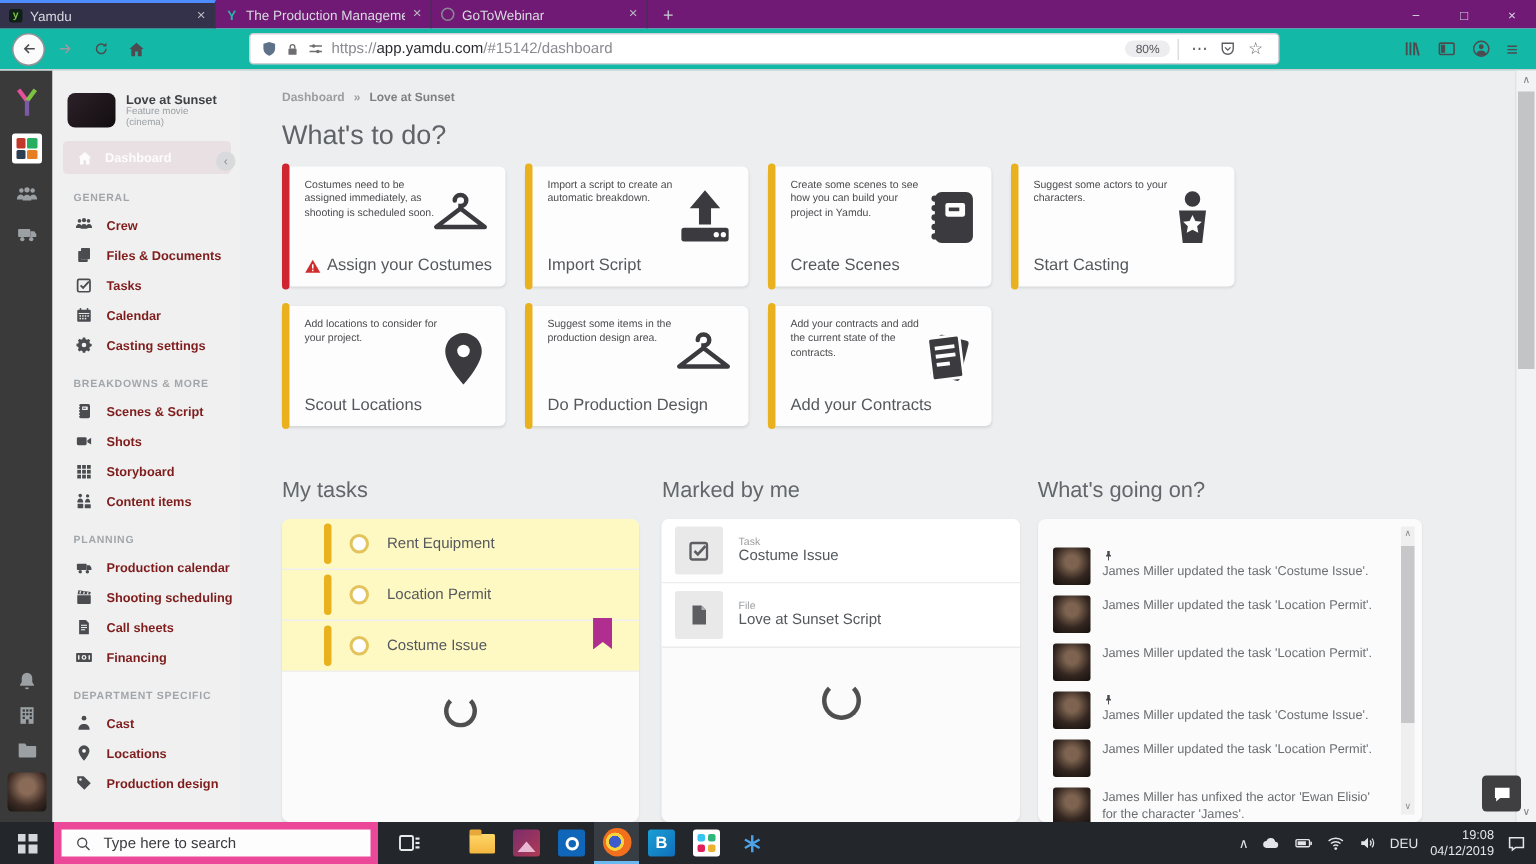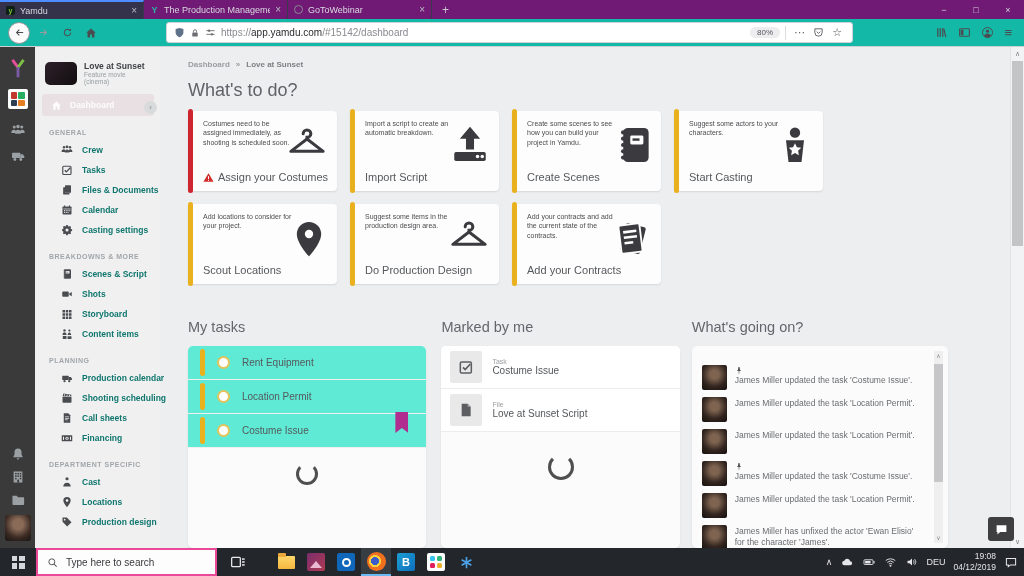--- a/index.html
+++ b/index.html
@@ -48,21 +48,21 @@
 
 .sidebar{position:absolute;left:35px;top:0;bottom:0;width:125px;background:#f0f0f0}
 .side-header{margin:14px 8px 0 10px;display:flex;gap:7px;align-items:center}
 .proj-thumb{width:32px;height:23px;border-radius:5px;background:linear-gradient(135deg,#2d2129,#120d10);flex:0 0 auto}
 .proj-name{font-size:8.5px;font-weight:bold;color:#3f4144;line-height:1.2}
 .proj-sub{font-size:6.5px;color:#9aa0a4}
 .dash-item{margin:9px 6px 0 7px;height:22px;background:#e9e0e4;border-radius:3px;display:flex;align-items:center;gap:8px;padding-left:9px;color:#fdfbfc}
 .dash-item span{font-size:8.5px;font-weight:bold}
 .collapse-btn{position:absolute;left:144px;top:54px;width:13px;height:13px;border-radius:50%;background:#d9dadc;color:#8b8d90;font-size:8px;display:flex;align-items:center;justify-content:center;z-index:5}
 .sec-label{margin:13px 0 4px 14px;font-size:7px;font-weight:bold;letter-spacing:.5px;color:#a2a6aa}
-.s-item{height:20px;display:flex;align-items:center;gap:9px;padding-left:26px;color:#0f766e}
+.s-item{height:20px;display:flex;align-items:center;gap:9px;padding-left:15px;color:#7f1d1d}
 .s-item span{font-size:8.5px;font-weight:bold;white-space:nowrap}
 .s-item svg{color:#4a4c50;flex:0 0 auto}
 
 
 .main{position:absolute;left:160px;top:0;right:14px;bottom:0}
 .breadcrumb{position:absolute;left:28px;top:13px;font-size:8px;font-weight:bold;color:#9b9da0;display:flex;gap:6px}
 .breadcrumb .cur{color:#7e8083}
 .h1{position:absolute;left:28px;top:33px;font-size:18px;color:#5f6367}
 .cards{position:absolute;left:28px;top:64px;width:660px;display:flex;flex-wrap:wrap;gap:13px}
 .card{position:relative;width:149px;height:80px;background:#fdfdfd;border-radius:4px;box-shadow:0 1px 2px rgba(0,0,0,.10);padding:8px 8px 8px 15px}
@@ -73,21 +73,21 @@
 .card .c-title{position:absolute;left:15px;bottom:8px;font-size:11px;color:#55585c;display:flex;align-items:center;gap:4px;white-space:nowrap}
 .card .warn{color:#d22b2b}
 
 .bottom-row{position:absolute;left:28px;top:272px;right:62px;bottom:0;display:flex;gap:15px}
 .b-col{display:flex;flex-direction:column}
 .b-col .b-head{font-size:14.5px;color:#63676b;margin-bottom:11px}
 .panel{background:#fbfbfc;border-radius:5px;box-shadow:0 1px 2px rgba(0,0,0,.08);flex:1;overflow:hidden;position:relative}
 .col-tasks{width:240px}.col-marked{width:240px;margin-right:-3px}.col-act{width:258px}
 
 
-.task-row{position:relative;height:34px;display:flex;align-items:center;gap:12px;padding-left:12px;border-bottom:1px solid #efefef;background:#5eead4}
+.task-row{position:relative;height:34px;display:flex;align-items:center;gap:12px;padding-left:28px;border-bottom:1px solid #efefef;background:#fef9c3}
 .task-bar{width:5px;height:27px;border-radius:3px;background:#eab11e}
 .task-ring{width:13px;height:13px;border-radius:50%;border:2px solid #e3c45c;background:#fff}
 .task-label{font-size:10px;color:#55585c}
 .bookmark{position:absolute;right:18px;top:-2px;width:13px;height:21px;background:#b02e8f;clip-path:polygon(0 0,100% 0,100% 100%,50% 76%,0 100%)}
 .spinner{width:22px;height:22px;border-radius:50%;border:3px solid #4f4f4f;border-top-color:transparent;animation:spin 1.1s linear infinite;margin:15px auto 0}
 @keyframes spin{to{transform:rotate(360deg)}}
 
 
 .mark-row{display:flex;gap:10px;align-items:center;padding:5px 9px;border-bottom:1px solid #ececec;background:#fff}
 .mark-tile{width:32px;height:32px;background:#e9e9ea;border-radius:2px;display:flex;align-items:center;justify-content:center;color:#5c5e61}
@@ -108,21 +108,21 @@
 .chat-fab{position:absolute;left:988px;top:517px;width:26px;height:24px;background:#3f3f42;border-radius:3px;display:flex;align-items:center;justify-content:center;color:#fff;z-index:8}
 .pagebar{position:absolute;right:0;top:47px;bottom:28px;width:14px;background:#f2f3f4;border-left:1px solid #e2e3e4;z-index:7}
 .pagebar .pthumb{position:absolute;left:1px;right:1px;top:14px;height:185px;background:#c2c4c6}
 .pb-arrow{position:absolute;left:0;right:0;text-align:center;font-size:7px;color:#7e8084;line-height:13px}
 
 
 .taskbar{position:absolute;left:0;right:0;bottom:0;height:28px;background:#23262b;display:flex;align-items:stretch;z-index:20}
 .tb-start{width:36px;display:flex;align-items:center;justify-content:center}
 .winlogo{width:13px;height:13px;display:grid;grid-template-columns:1fr 1fr;gap:1.5px}
 .winlogo i{background:#d4d7db}
-.tb-search{width:181px;background:#fdfdfd;display:flex;align-items:center;gap:8px;padding:0 9px;border:2px solid #ec4899}
+.tb-search{width:216px;background:#fdfdfd;display:flex;align-items:center;gap:8px;padding:0 9px;border:5px solid #ec4899}
 .tb-search span{font-size:10px;color:#3a3a3e}
 .tb-ic{width:30px;display:flex;align-items:center;justify-content:center;color:#e8eaec}
 .tb-ic.active-app{background:#383d44;border-bottom:2px solid #6cb8f0}
 .app-tile{width:18px;height:18px;border-radius:2px;display:flex;align-items:center;justify-content:center}
 .folder-ic{width:17px;height:13px;background:linear-gradient(#ffd769,#f4b73f);border-radius:1px;position:relative}
 .folder-ic:before{content:"";position:absolute;left:0;top:-3px;width:8px;height:4px;background:#e8a93a;border-radius:1px 1px 0 0}
 .media-tile{background:linear-gradient(135deg,#7a2d6e,#b03a52);position:relative}
 .media-tile:after{content:"";position:absolute;left:3px;bottom:3px;border-left:6px solid transparent;border-right:6px solid transparent;border-bottom:7px solid #e9b9d4}
 .outlook-tile{background:#1066b8}
 .outlook-tile i{width:9px;height:9px;border:2.5px solid #fff;border-radius:50%}
@@ -533,29 +533,29 @@
 
       <div class="sec-label">GENERAL</div>
       <div class="s-item">
           <svg class="ic" width="12" height="12" viewBox="0 0 24 24">
             <use href="#i-people"></use>
           </svg>
           <span>Crew</span>
         </div>
       <div class="s-item">
           <svg class="ic" width="12" height="12" viewBox="0 0 24 24">
+            <use href="#i-docs"></use>
+          </svg>
+          <span>Files &amp; Documents</span>
+        </div>
+      <div class="s-item">
+          <svg class="ic" width="12" height="12" viewBox="0 0 24 24">
             <use href="#i-check"></use>
           </svg>
           <span>Tasks</span>
-        </div>
-      <div class="s-item">
-          <svg class="ic" width="12" height="12" viewBox="0 0 24 24">
-            <use href="#i-docs"></use>
-          </svg>
-          <span>Files &amp; Documents</span>
         </div>
       <div class="s-item">
           <svg class="ic" width="12" height="12" viewBox="0 0 24 24">
             <use href="#i-calendar"></use>
           </svg>
           <span>Calendar</span>
         </div>
       <div class="s-item">
           <svg class="ic" width="12" height="12" viewBox="0 0 24 24">
             <use href="#i-gear"></use>

